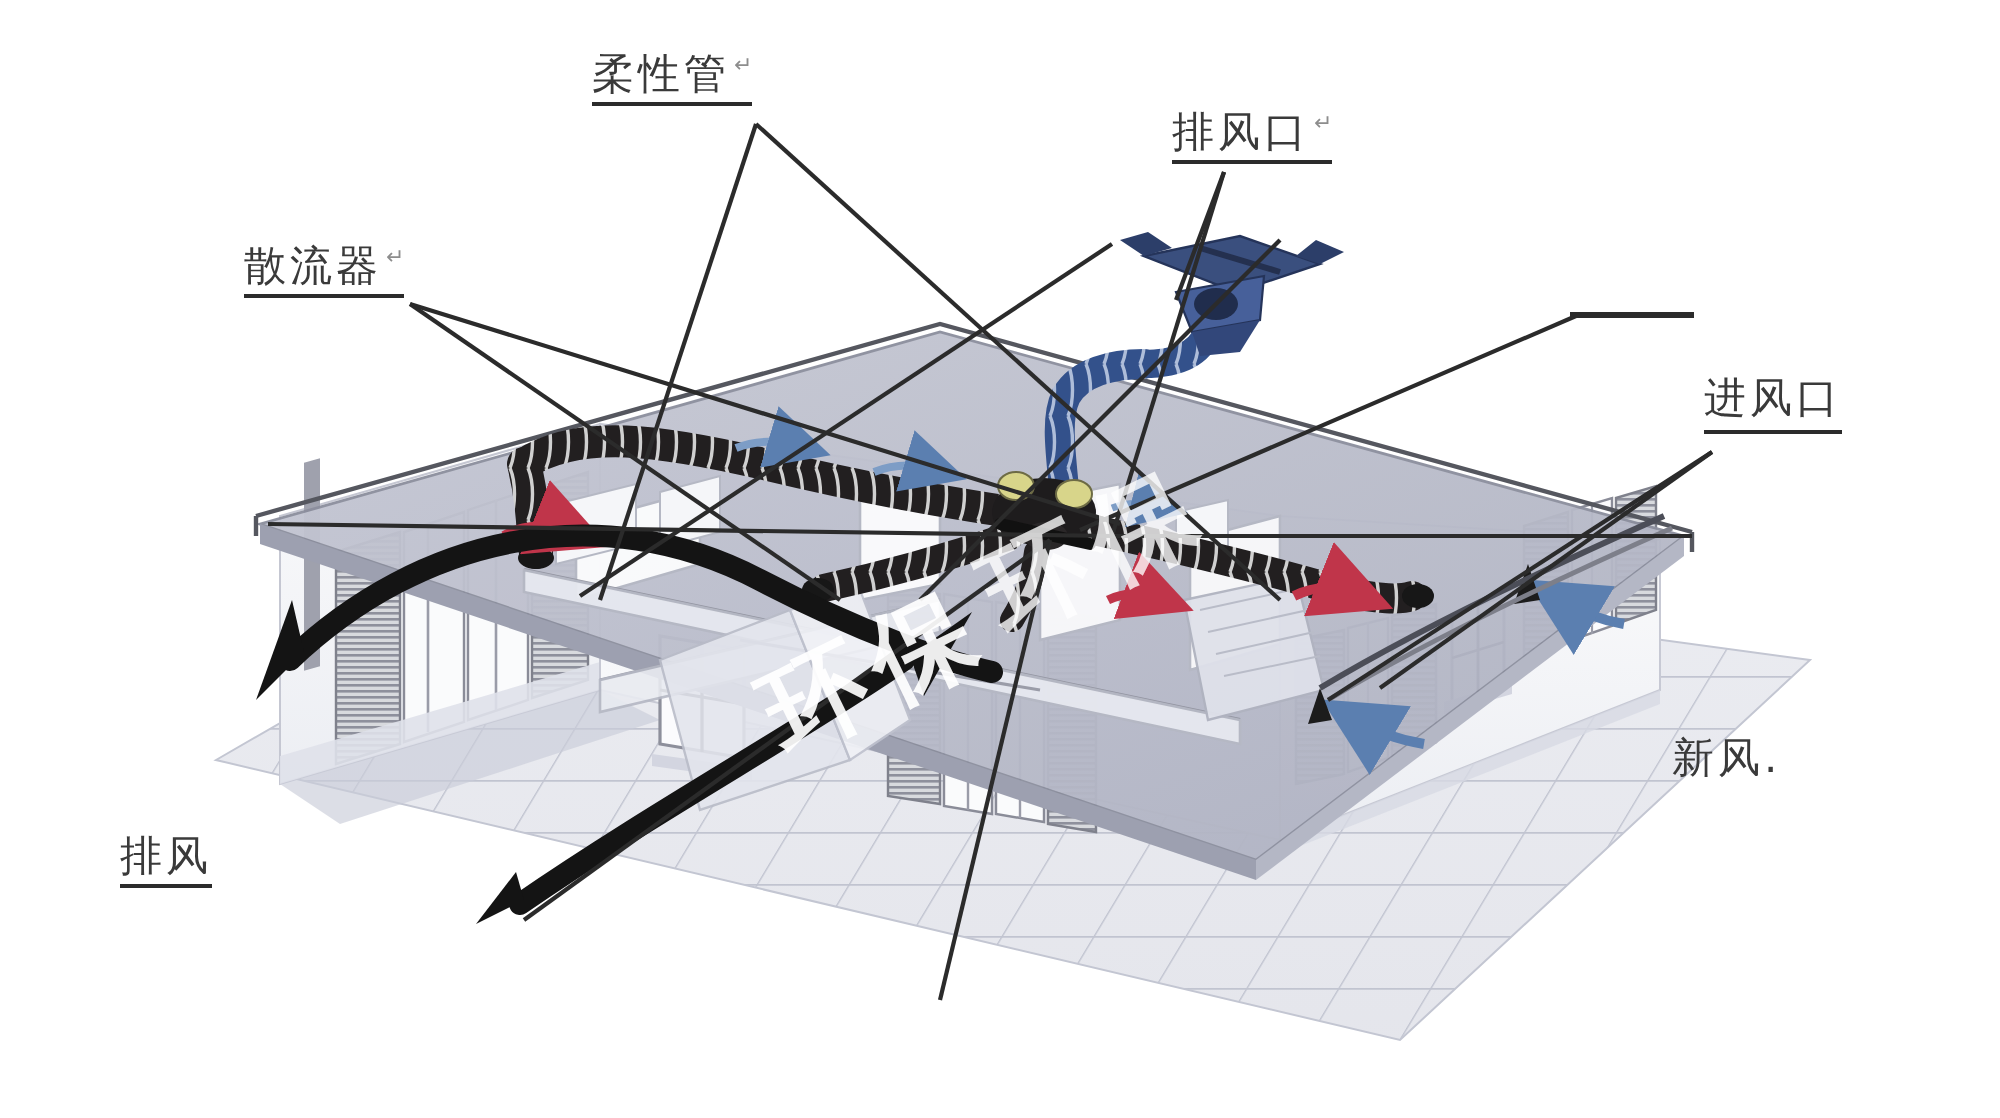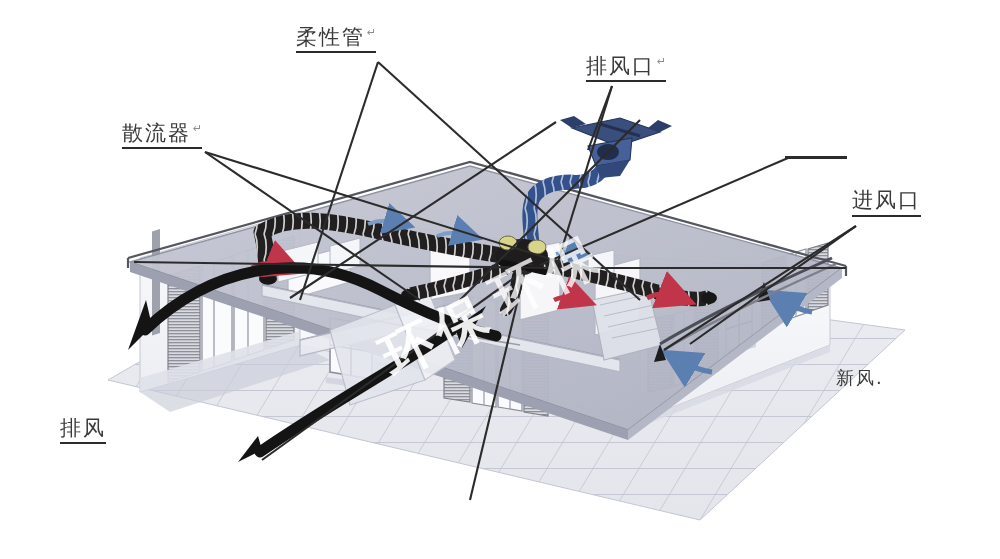--- a/index.html
+++ b/index.html
@@ -326,19 +326,19 @@
   </div>
 
   <div class="lbl ul" style="left:852px;top:190px;font-family:Liberation Mono, monospace;">
     <span>进风口</span>
   </div>
 
   <div class="lbl ul" style="left:60px;top:417px;">
     <span>排风</span>
   </div>
 
-  <div class="lbl" style="left:836px;top:368px;font-size:18px;">
+  <div class="lbl" style="left:836px;top:368px;font-size:21px;">
     <span>新风.</span>
   </div>
 
   <div class="blankrule" style="left:785px;top:156px;width:62px;"></div>
 
 </div>
 
 </body></html>

